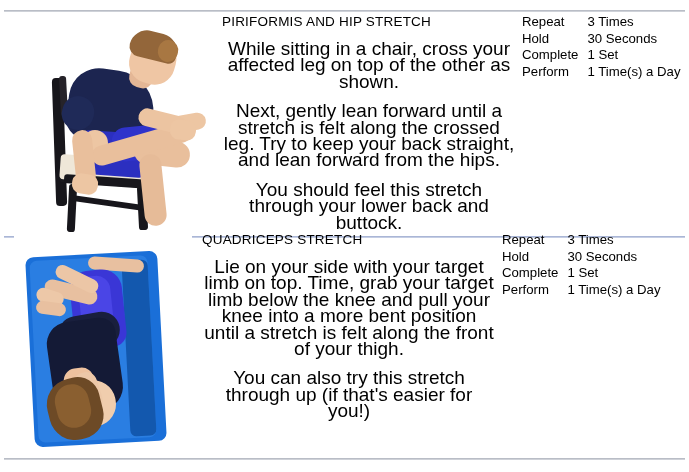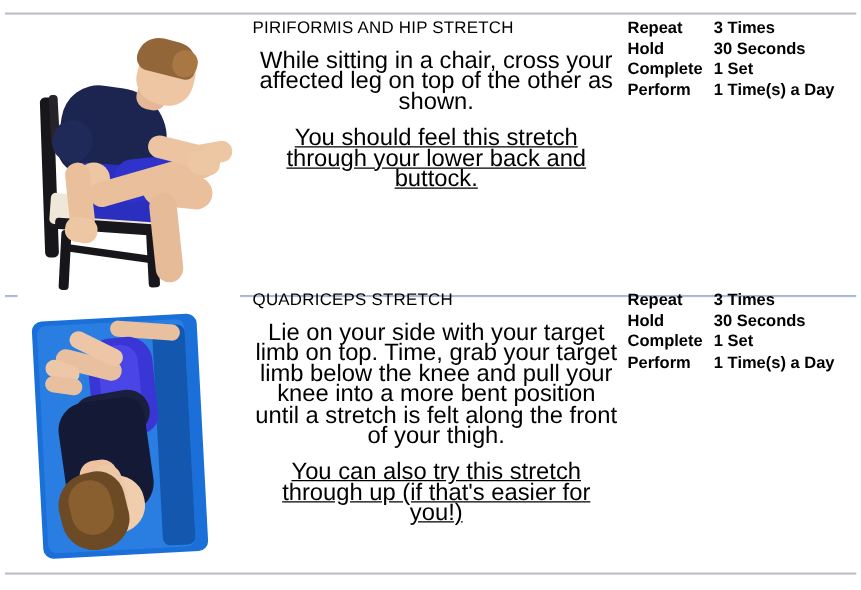--- a/index.html
+++ b/index.html
@@ -15,37 +15,37 @@
 
   
   .rule{position:absolute;left:4px;right:4px;height:2px;
         background:linear-gradient(to bottom,#b9bdc6 0%,#b9bdc6 55%,#e9ebee 100%);}
   .rule.top{top:10px;}
   .rule.bottom{bottom:12px;}
   .rule.mid{top:236px;background:linear-gradient(to bottom,#aab6d6 0%,#aab6d6 55%,#e7ebf5 100%);}
 
   
   .row{position:absolute;left:0;right:0;display:flex;}
-  .row-1{top:14px;height:220px;}
+  .row-1{top:14px;height:220px;padding-left:20px;}
   .row-2{top:232px;height:222px;}
 
   .figure{width:196px;flex:0 0 196px;position:relative;}
   .photo{position:absolute;left:14px;top:0;width:178px;height:100%;
          background:#fff;overflow:hidden;}
 
   .body-col{flex:0 0 300px;padding-left:6px;box-sizing:border-box;}
   .params-col{flex:1 1 auto;padding-left:6px;box-sizing:border-box;}
 
   .ex-title{font-size:13.5px;letter-spacing:.2px;margin:0 0 12px 0;
             white-space:nowrap;font-weight:400;}
   .ex-para{font-size:19px;line-height:16.4px;margin:0 0 13px 0;text-align:center;}
-  .ex-para:last-child{margin-bottom:0;text-decoration:underline;}
-
-  
-  .params{border-collapse:collapse;font-size:13.2px;line-height:16.6px;font-weight:bold;}
+  .ex-para:last-child{margin-bottom:0;}
+
+  
+  .params{border-collapse:collapse;font-size:13.2px;line-height:16.6px;}
   .params td{padding:0;vertical-align:top;white-space:nowrap;}
   .params td.k{padding-right:9px;}
 
   
   .p1{position:absolute;left:0;top:0;width:178px;height:220px;}
   .p1 .chair-back{position:absolute;left:20px;top:64px;width:11px;height:128px;
         background:#17161b;border-radius:4px;transform:rotate(-2deg);}
   .p1 .chair-back2{position:absolute;left:26px;top:62px;width:7px;height:40px;
         background:#262329;border-radius:3px;transform:rotate(-3deg);}
   .p1 .seat{position:absolute;left:26px;top:143px;width:86px;height:25px;
@@ -167,20 +167,21 @@
           <div class="hand-r"></div>
           <div class="arm-l"></div>
           <div class="hand-l"></div>
         </div>
       </div>
     </div>
 
     <div class="body-col">
       <div class="ex-title">PIRIFORMIS AND HIP STRETCH</div>
       <p class="ex-para">While sitting in a chair, cross your affected leg on top of the other as shown.</p>
+      <p class="ex-para">Next, gently lean forward until a stretch is felt along the crossed leg.  Try to keep your back straight, and lean forward from the hips.</p>
       <p class="ex-para">You should feel this stretch through your lower back and buttock.</p>
     </div>
 
     <div class="params-col">
       <table class="params">
         <tbody>
             <tr>
           <td class="k">Repeat</td>
           <td class="v">3 Times</td>
         </tr>

